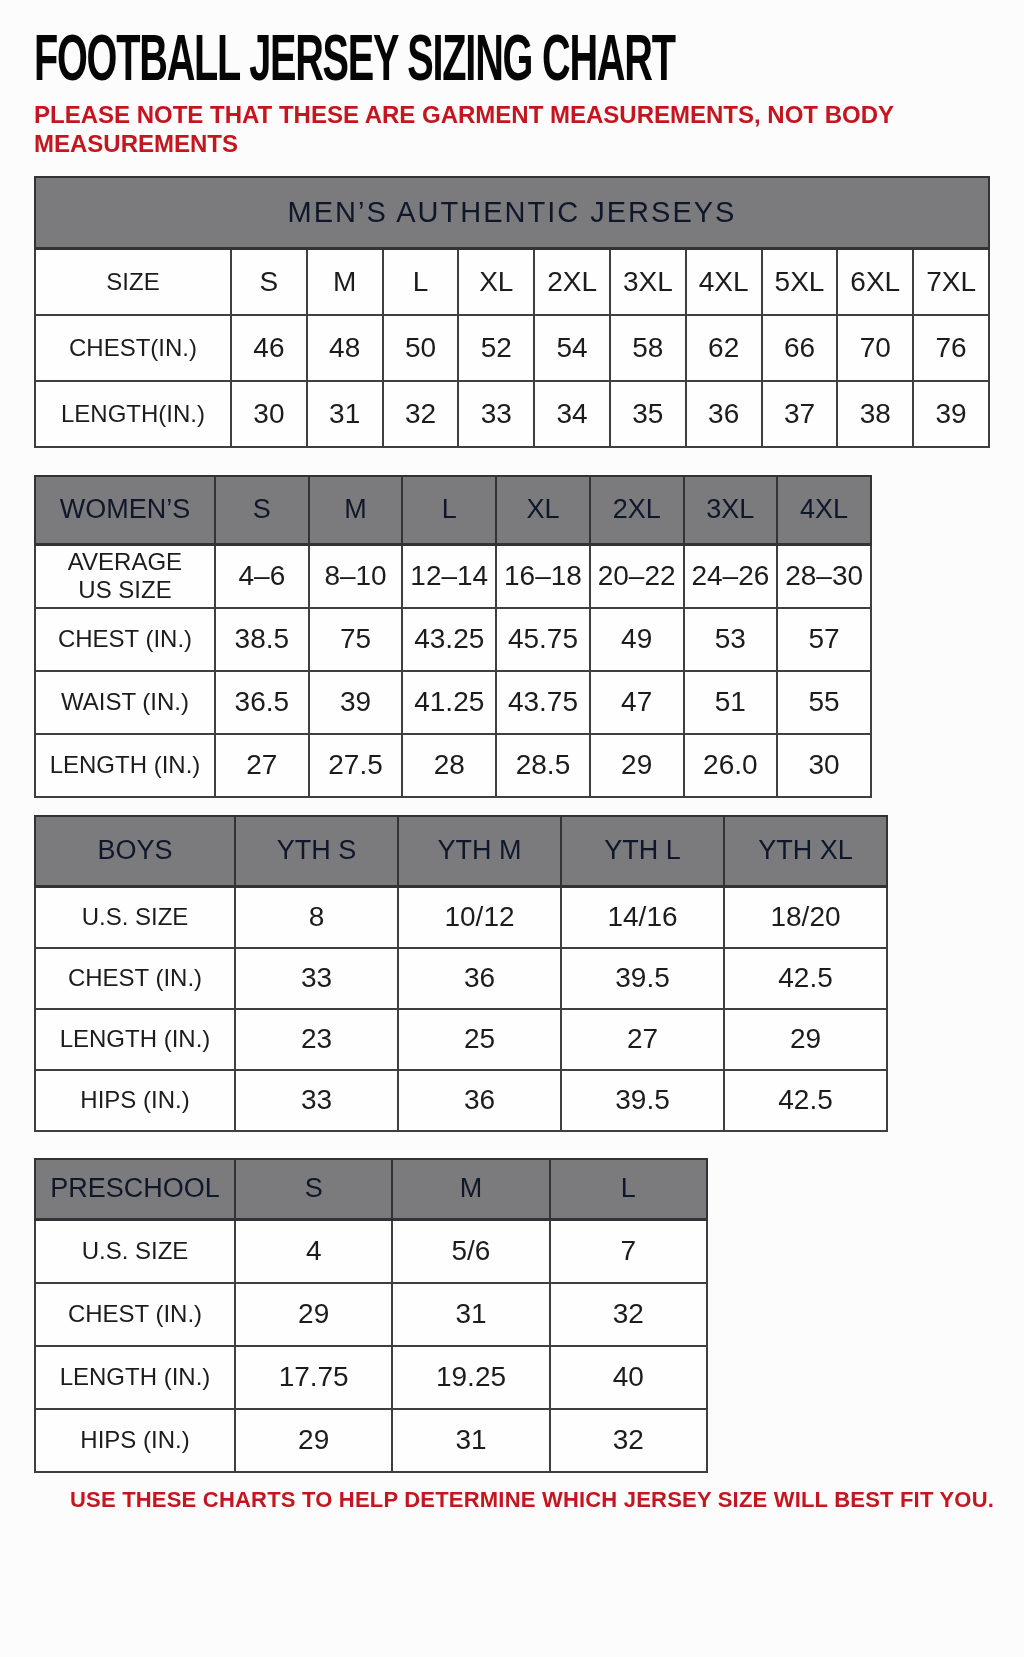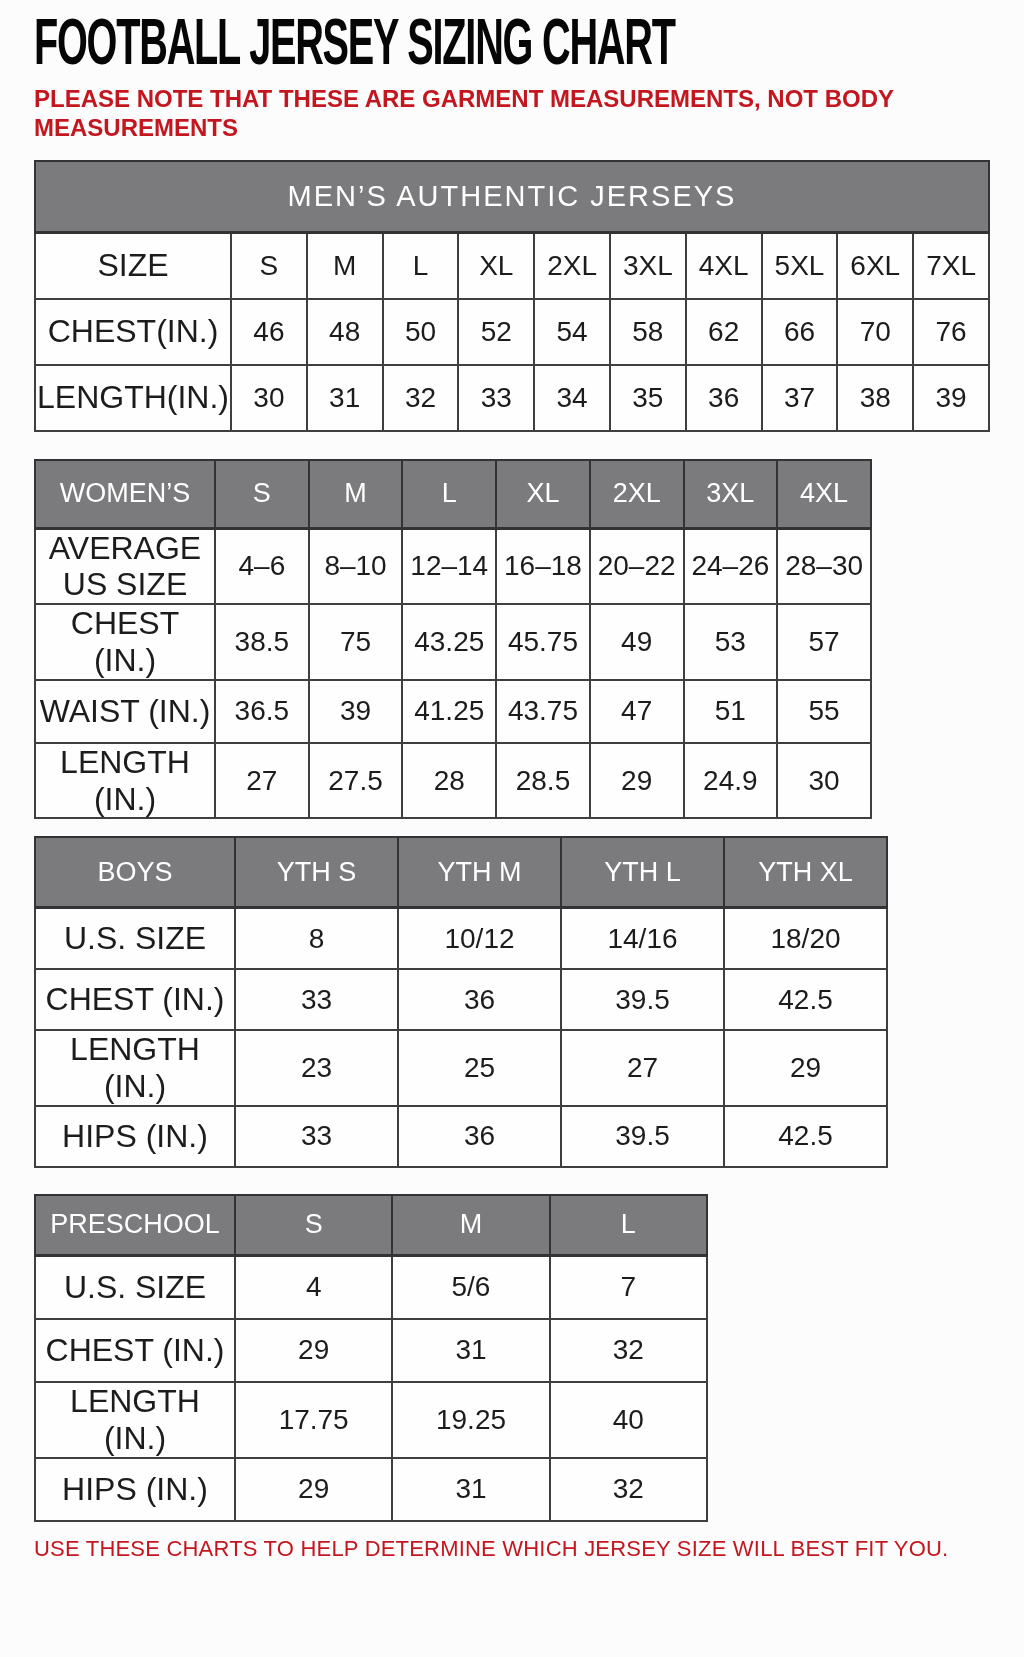--- a/index.html
+++ b/index.html
@@ -9,21 +9,21 @@
     --ink:#1c1c1c;
   }
   html,body{margin:0;padding:0;}
   body{
     width:1024px;height:1657px;
     background:#fcfcfc;
     font-family:"Liberation Sans","DejaVu Sans",sans-serif;
     color:var(--ink);
     overflow:hidden;
   }
-  .page{padding:4px 34px 0 34px;}
+  .page{padding:20px 34px 0 34px;}
 
   .title{
     font-size:64px;
     font-weight:700;
     letter-spacing:-2px;
     white-space:nowrap;
     transform:scaleX(0.62);
     transform-origin:0 50%;
     line-height:1.0;
     margin:6px 0 10px 0;
@@ -47,31 +47,31 @@
     border:2px solid var(--border);
     text-align:center;
     vertical-align:middle;
     font-size:28px;
     padding:0;
     background:#fefefe;
     color:var(--ink);
   }
   table.sizing td.ghead{
     background:var(--gray);
-    color:#ffffff;
+    color:#0f172a;
     font-size:27px;
     border-color:#333336;
     border-bottom-width:3px;
   }
   table.sizing td.merged{
     font-size:29px;
     letter-spacing:2px;
   }
   table.sizing td.rlabel{
-    font-size:32px;
+    font-size:24px;
     white-space:pre-line;
     line-height:1.15;
   }
 
   #mens-table{width:956px;margin-bottom:27px;}
   #mens-table td{height:64px;}
   #mens-table td.ghead{height:69px;}
 
   #womens-table{width:838px;margin-bottom:17px;}
   #womens-table td{height:61px;}
@@ -80,25 +80,26 @@
   #boys-table{width:854px;margin-bottom:26px;}
   #boys-table td{height:59px;}
   #boys-table td.ghead{height:68px;}
 
   #preschool-table{width:674px;margin-bottom:14px;}
   #preschool-table td{height:61px;}
   #preschool-table td.ghead{height:58px;}
 
   .footer{
     color:var(--red);
-    font-weight:400;
+    font-weight:700;
     font-size:22px;
     letter-spacing:0.2px;
     margin-top:12px;
     white-space:nowrap;
+    margin-left:36px;
   }
 </style>
 </head>
 <body>
 
 <div class="page">
 
   <div class="title">FOOTBALL JERSEY SIZING CHART</div>
 
   <div class="note">PLEASE NOTE THAT THESE ARE GARMENT MEASUREMENTS, NOT BODY MEASUREMENTS</div>
@@ -216,21 +217,21 @@
           <td>51</td>
           <td>55</td>
         </tr>
         <tr>
           <td class="rlabel">LENGTH (IN.)</td>
           <td>27</td>
           <td>27.5</td>
           <td>28</td>
           <td>28.5</td>
           <td>29</td>
-          <td>24.9</td>
+          <td>26.0</td>
           <td>30</td>
         </tr>
       </tbody>
     </table>
 
   <table class="sizing" id="boys-table">
       <colgroup>
         <col style="width: 200px;">
         <col>
         <col>

